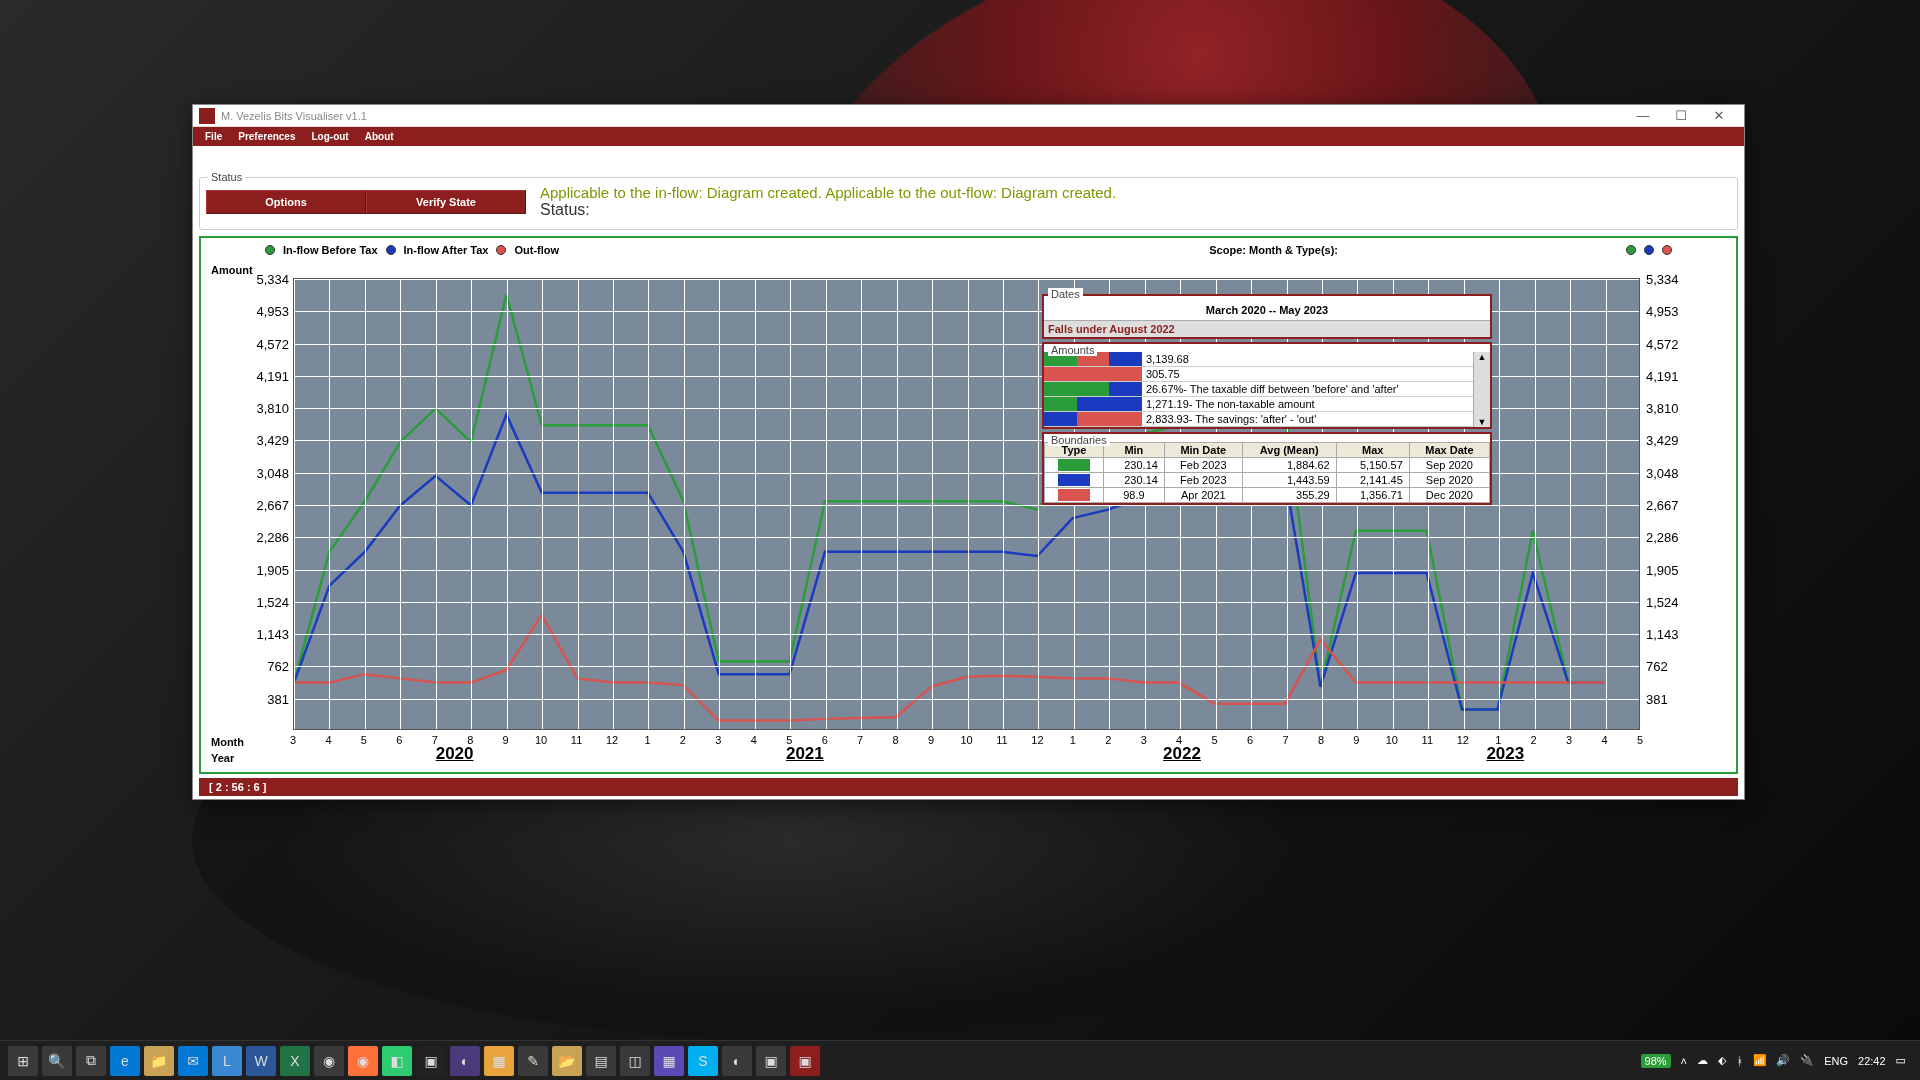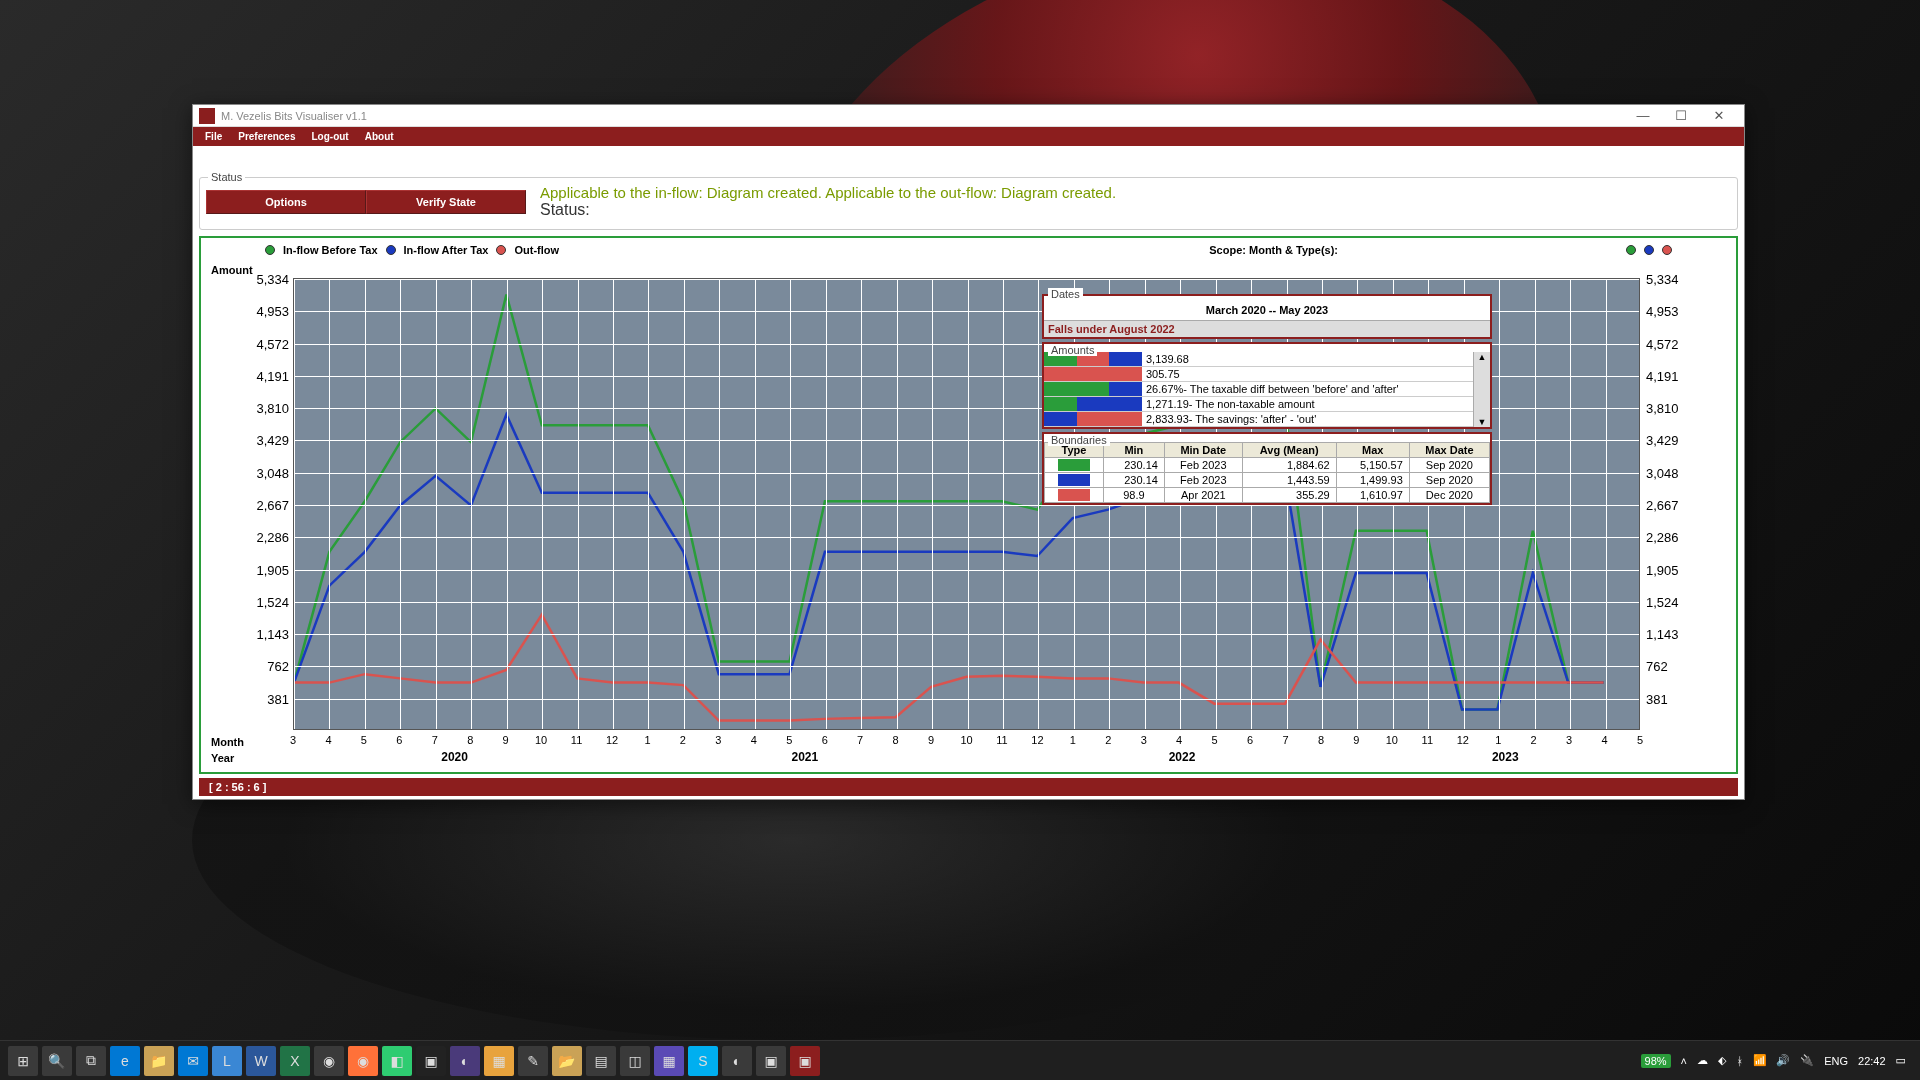--- a/index.html
+++ b/index.html
@@ -51,21 +51,21 @@
 .axis-label-y { position:absolute; top:6px; left:6px; font-weight:bold; }
 .axis-label-month { position:absolute; bottom:20px; left:6px; font-weight:bold; }
 .axis-label-year { position:absolute; bottom:4px; left:6px; font-weight:bold; }
 
 .plot-area { position:absolute; top:20px; left:88px; right:92px; bottom:38px; background:#7a8a9b; border:1px solid #555; }
 .gridline { position:absolute; background:#fff; }
 
 .y-tick { position:absolute; left:48px; font-size:13px; text-align:right; width:36px; }
 .y-tick.right { left:auto; right:50px; text-align:left; }
 .x-tick { position:absolute; bottom:22px; font-size:11px; transform:translateX(-50%); }
-.year-tick { position:absolute; bottom:4px; font-size:12px; font-weight:bold; transform:translateX(-50%); }
+.year-tick { position:absolute; bottom:4px; font-size:17px; font-weight:bold; transform:translateX(-50%);text-decoration:underline; }
 
 .data-overlay { position:absolute; top:36px; right:240px; width:450px; z-index:20; }
 .data-panel { background:#fff; border:2px solid #8c1e1e; margin-bottom:3px; }
 .data-panel .legend { position:absolute; margin-top:-8px; margin-left:4px; background:#fff; color:#444; padding:0 3px; font-size:11px; }
 .panel-title { text-align:center; font-weight:bold; padding:8px 0 4px; }
 .falls-under { background:#ddd; font-weight:bold; color:#8c1e1e; padding:2px 4px; border-top:1px solid #aaa; }
 
 .amounts-row { display:flex; align-items:center; font-size:11px; border-bottom:1px solid #ccc; }
 .amt-swatch { display:flex; width:98px; height:14px; }
 .amt-swatch span { flex:1; }
@@ -289,31 +289,31 @@
                     <td style="text-align:right">5,150.57</td>
                     <td>Sep 2020</td>
                   </tr>
                   <tr>
                     <td>
                       <div class="type-swatch" style="background:#1a3abf"></div>
                     </td>
                     <td style="text-align:right">230.14</td>
                     <td>Feb 2023</td>
                     <td style="text-align:right">1,443.59</td>
-                    <td style="text-align:right">1,499.93</td>
+                    <td style="text-align:right">2,141.45</td>
                     <td>Sep 2020</td>
                   </tr>
                   <tr>
                     <td>
                       <div class="type-swatch" style="background:#d9534f"></div>
                     </td>
                     <td style="text-align:center">98.9</td>
                     <td>Apr 2021</td>
                     <td style="text-align:right">355.29</td>
-                    <td style="text-align:right">1,610.97</td>
+                    <td style="text-align:right">1,356.71</td>
                     <td>Dec 2020</td>
                   </tr>
                 </tbody>
             </table>
           </div>
         </div>
       <div class="y-tick" style="top: 433.714px;">381</div>
           <div class="y-tick right" style="top: 433.714px;">381</div>
           <div class="y-tick" style="top: 401.429px;">762</div>
           <div class="y-tick right" style="top: 401.429px;">762</div>

